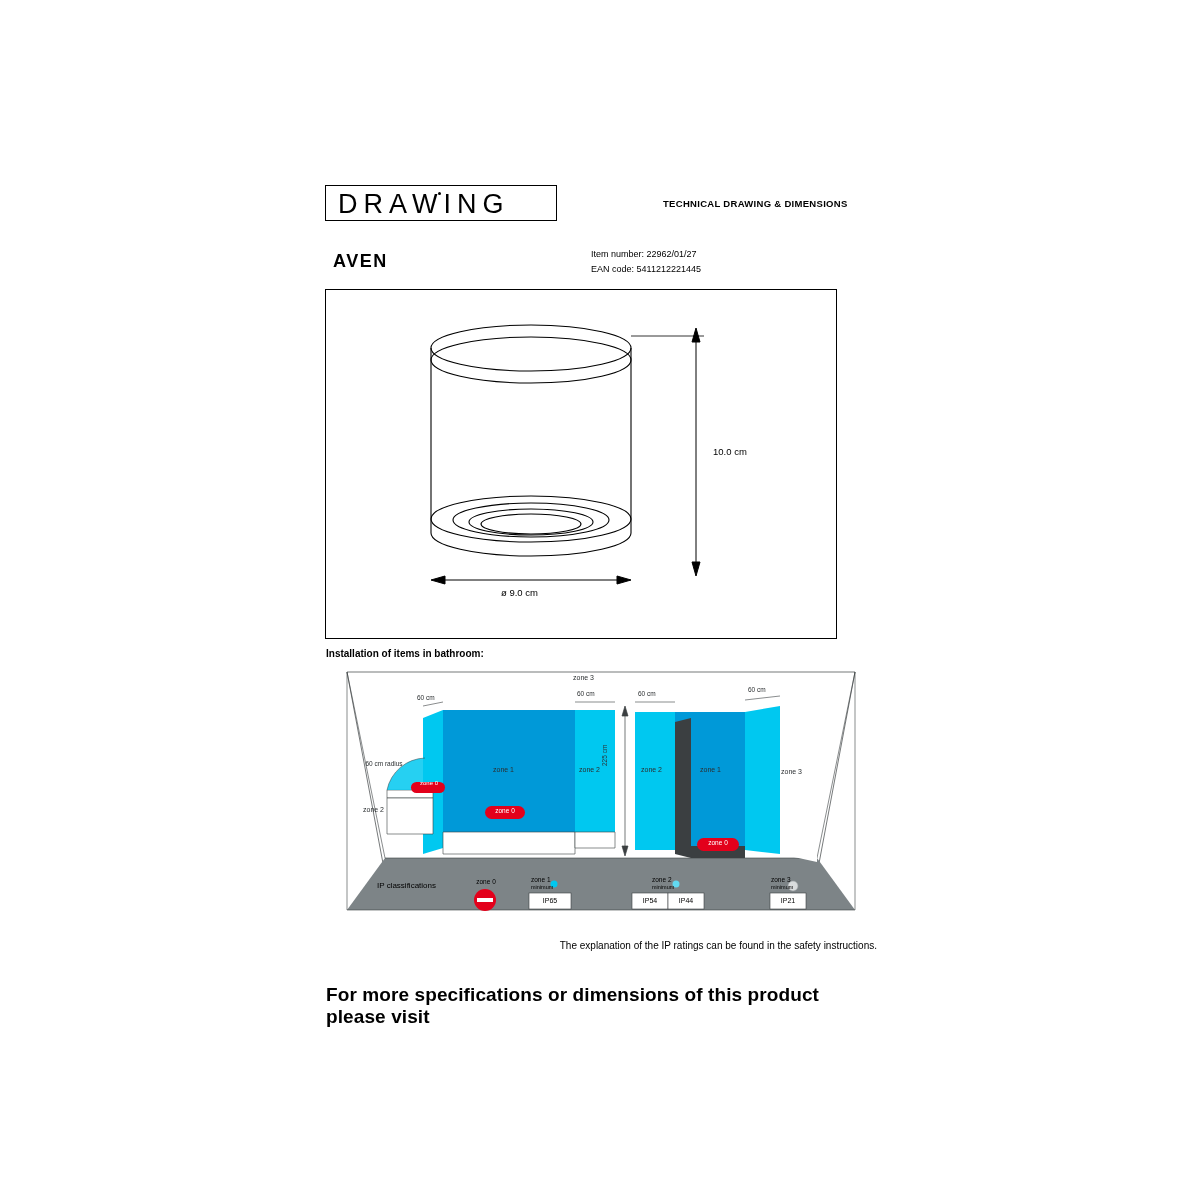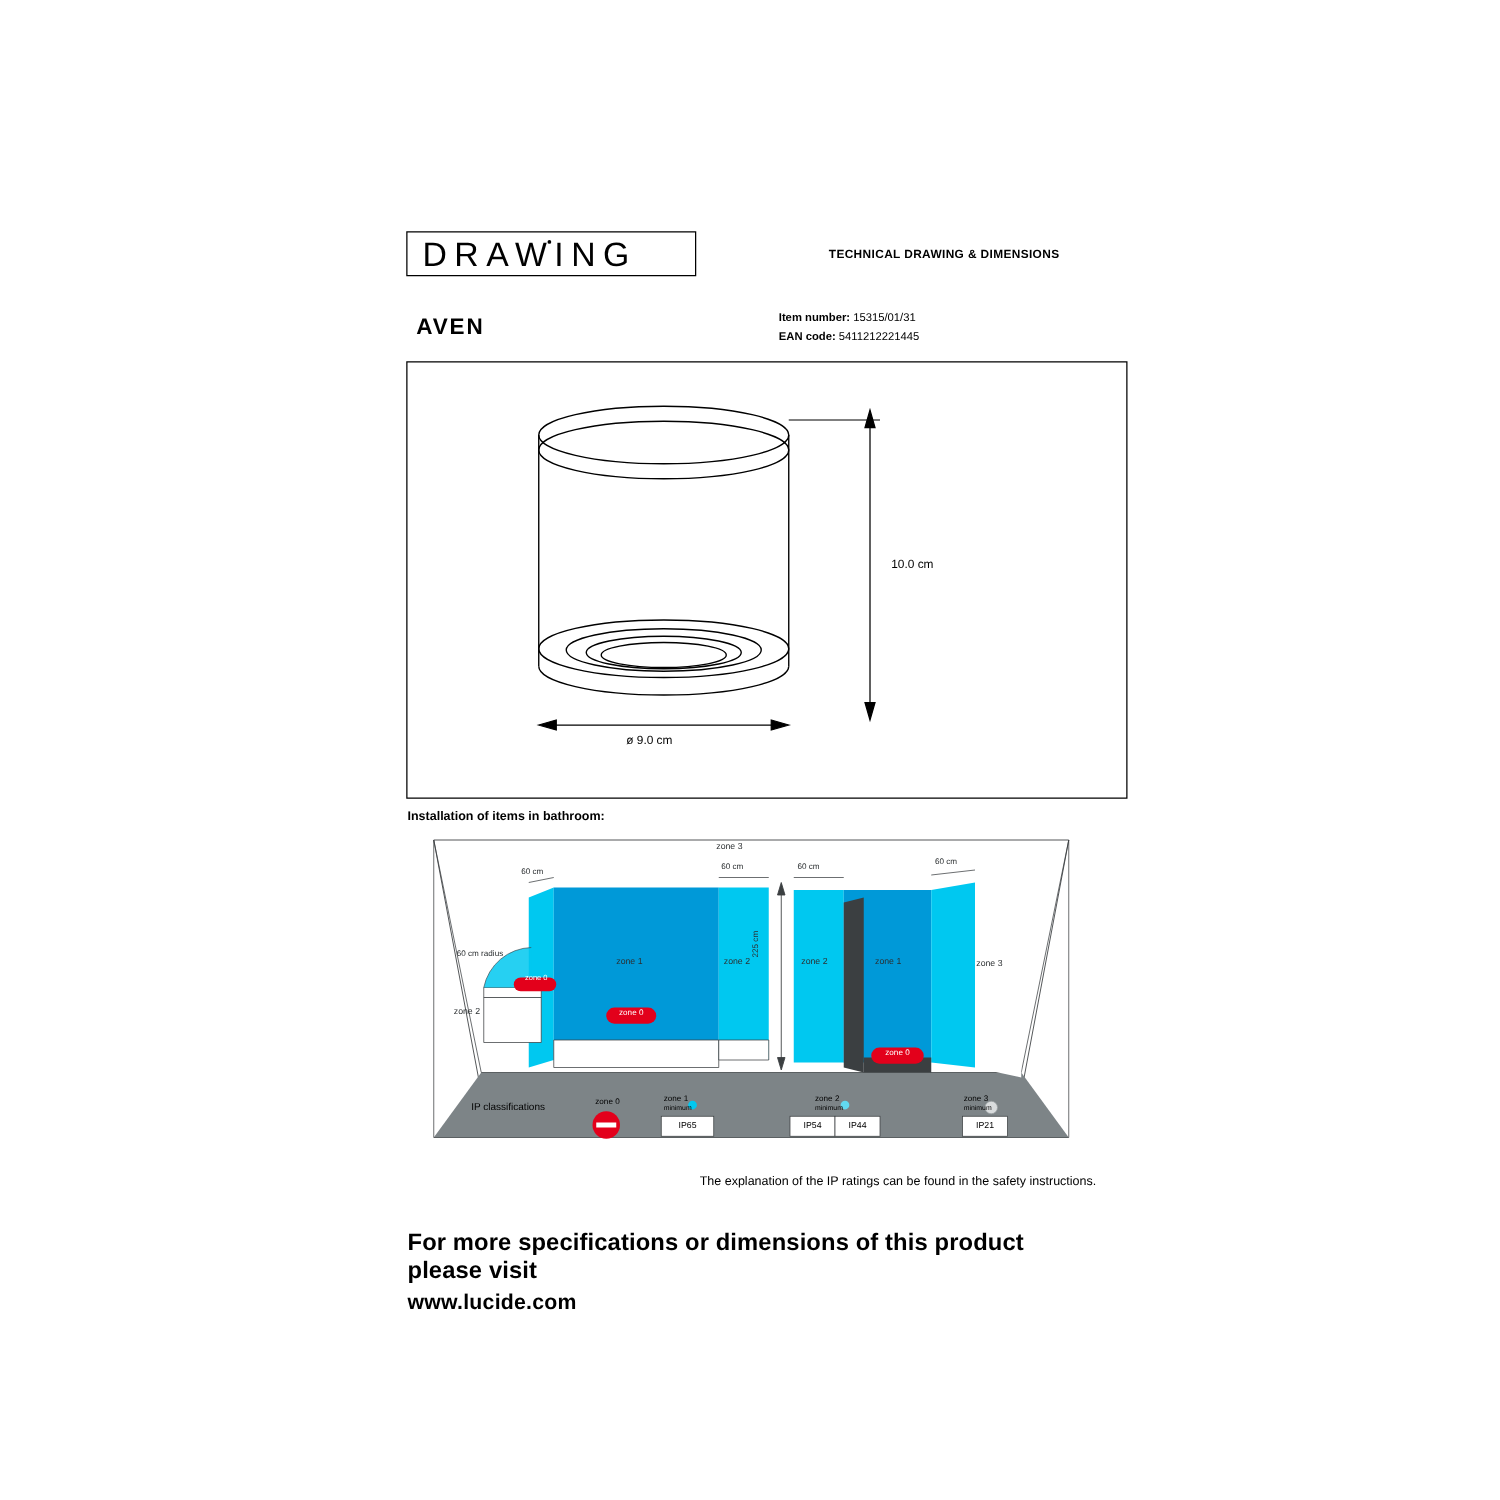--- a/index.html
+++ b/index.html
@@ -79,26 +79,26 @@
     letter-spacing: 1.5px;
     text-align: right;
   }
   .meta {
     position: absolute;
     left: 266px;
     top: 4px;
     font-size: 9px;
     line-height: 15px;
   }
-  .meta b { font-weight: bold; margin-left: 32px; }
+  .meta b { font-weight: normal; }
 
   
   .frame {
     position: relative;
-    width: 577px;
+    width: 512px;
     height: 350px;
     border: 1px solid #000;
     box-sizing: border-box;
     background: #fff;
   }
   .dim-label {
     position: absolute;
     font-size: 9.5px;
     white-space: nowrap;
   }
@@ -155,21 +155,21 @@
       <div class="logo-dot"></div>
     </div>
     <div class="tech-title">TECHNICAL DRAWING &amp; DIMENSIONS</div>
   </div>
 
   <div class="product-row">
     <div class="product-name">AVEN</div>
     <div class="meta">
       <div>
         <b>Item number:</b>
-        <span>15315/01/31</span>
+        <span>22962/01/27</span>
       </div>
       <div>
         <b>EAN code:</b>
         <span>5411212221445</span>
       </div>
     </div>
   </div>
 
   <div class="frame">
     <svg width="550" height="348" viewBox="0 0 550 348">
@@ -331,16 +331,15 @@
       <div style="position:absolute; left:446px; top:2px; font-size:6.5px;">zone 3</div>
       <div style="position:absolute; left:446px; top:10px; font-size:5.5px;">minimum</div>
       <div style="position:absolute; left:445px; top:23px; width:36px; text-align:center; font-size:7px;">IP21</div>
     </div>
 
     <div class="bath-caption">The explanation of the IP ratings can be found in the safety instructions.</div>
   </div>
 
   <div class="footer">
     <div class="footer-line1">For more specifications or dimensions of this product please visit</div>
-    <div class="footer-line2">www.lucide.com</div>
   </div>
 
 </div>
 
 </body></html>

